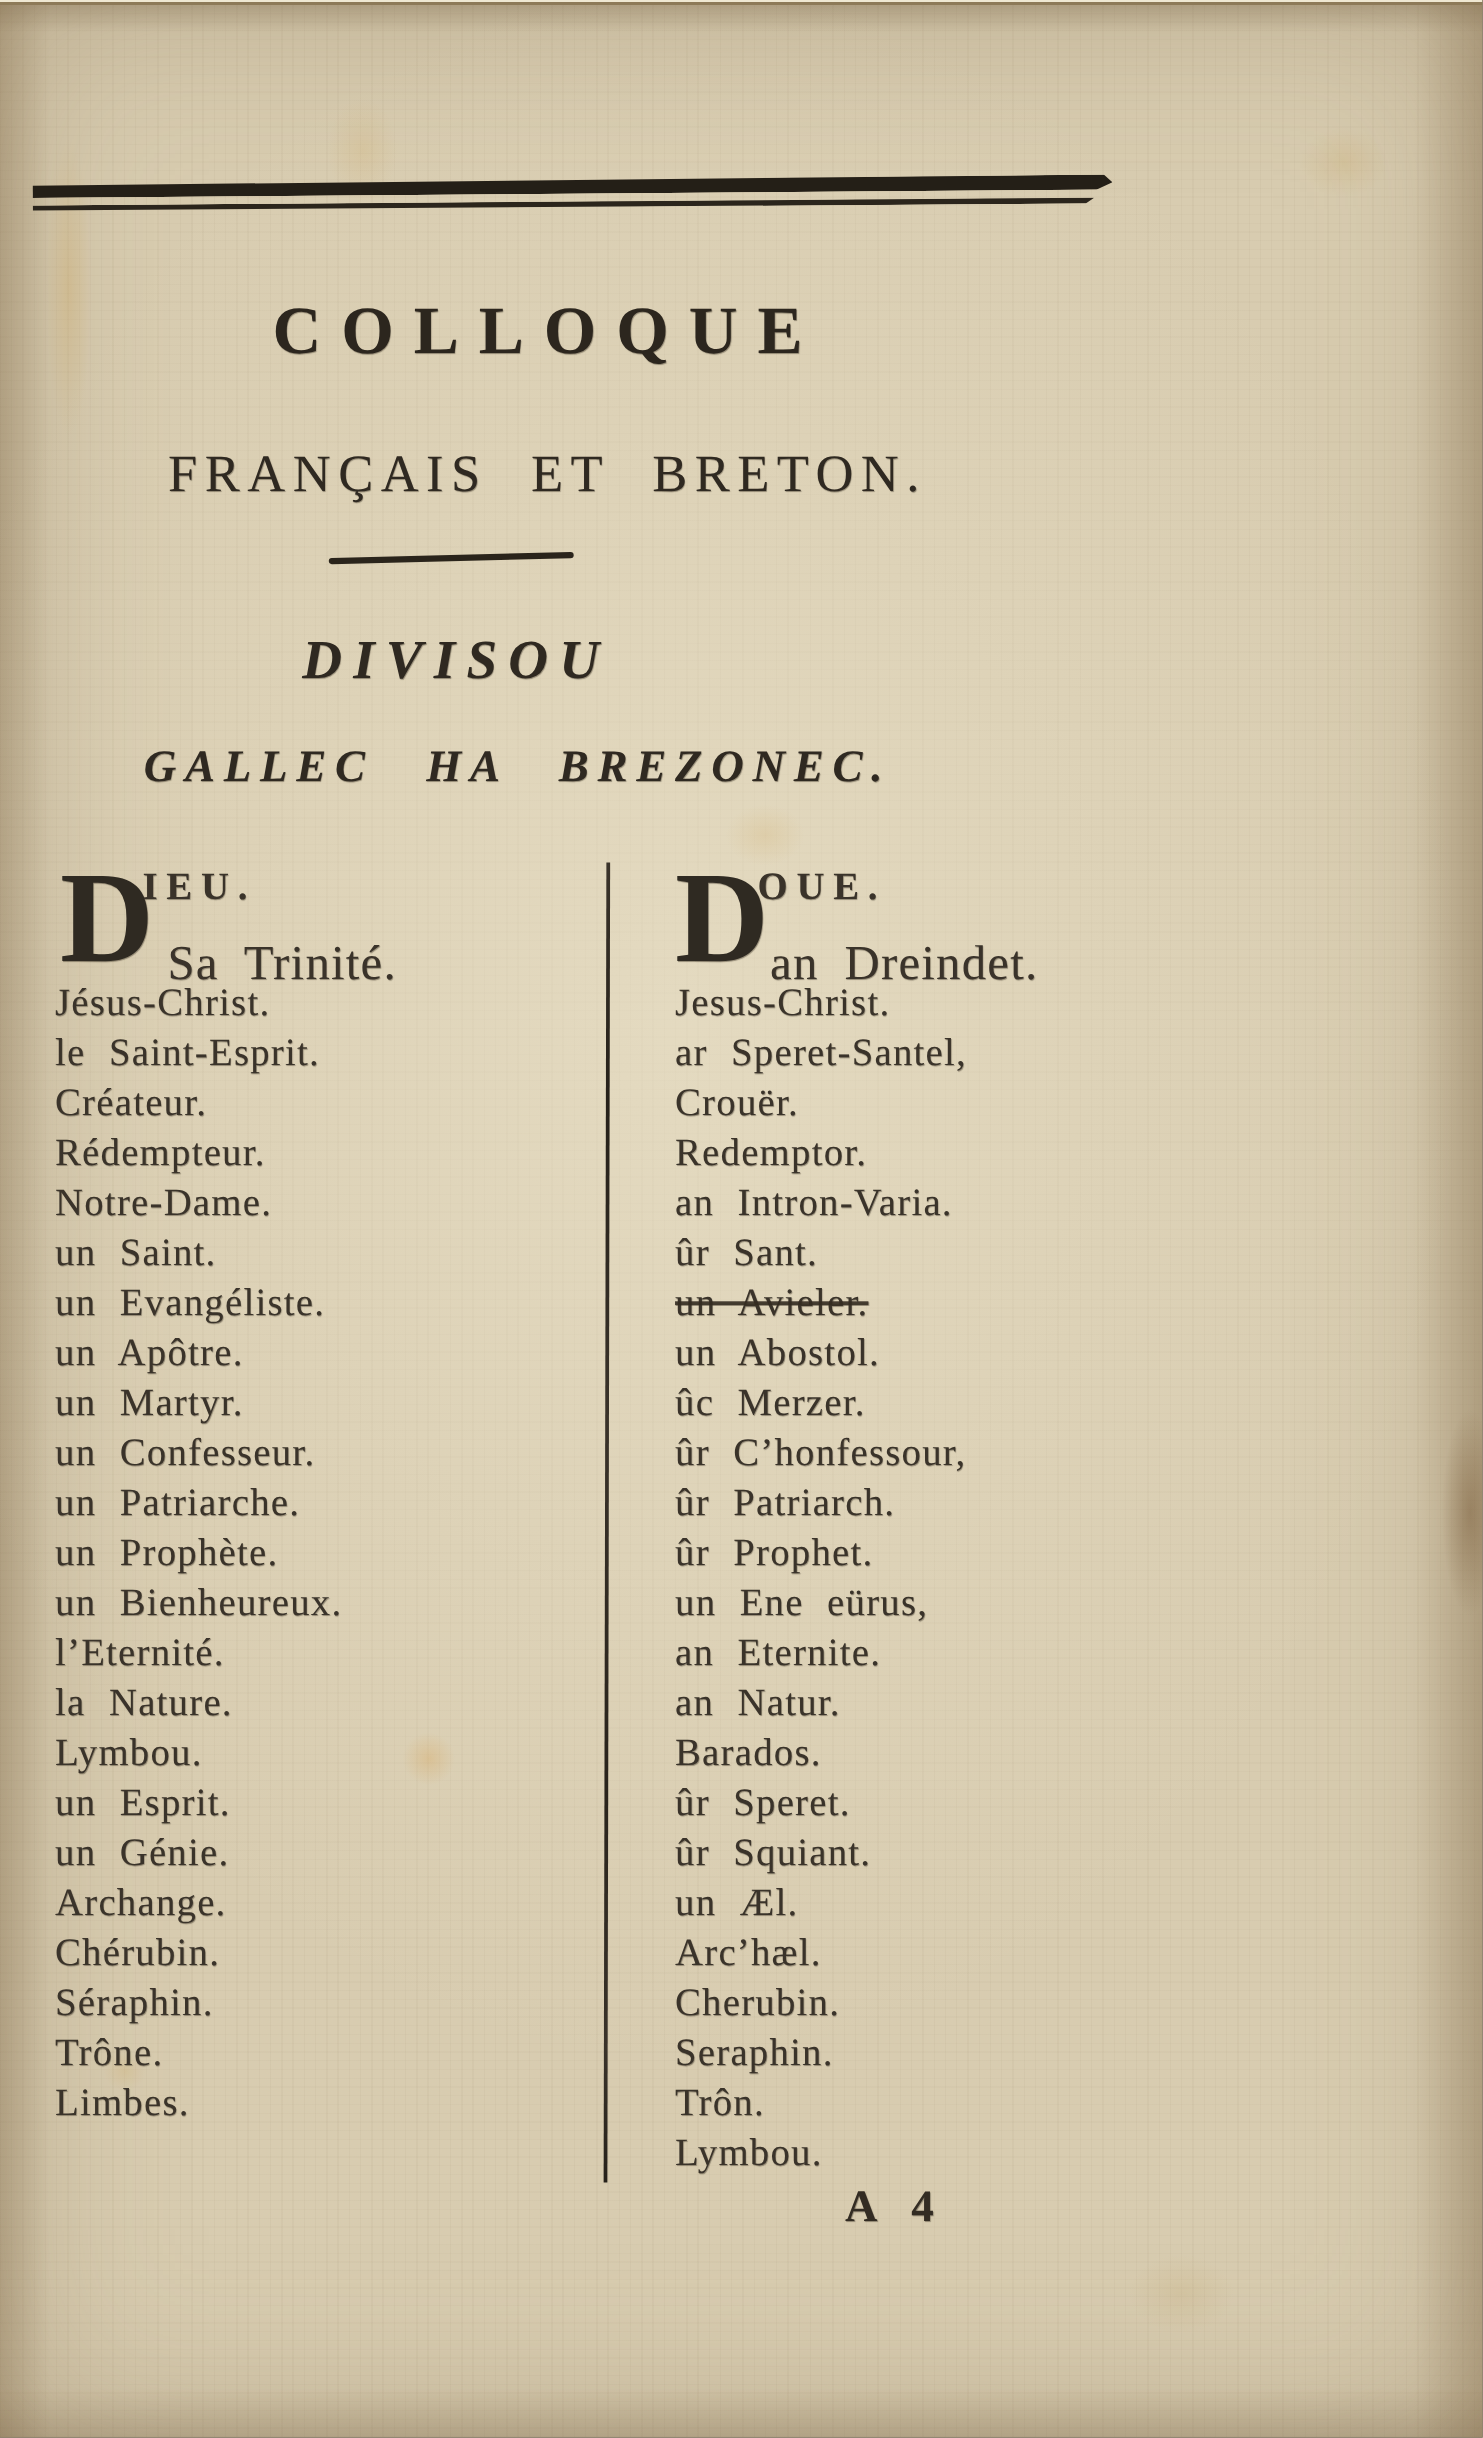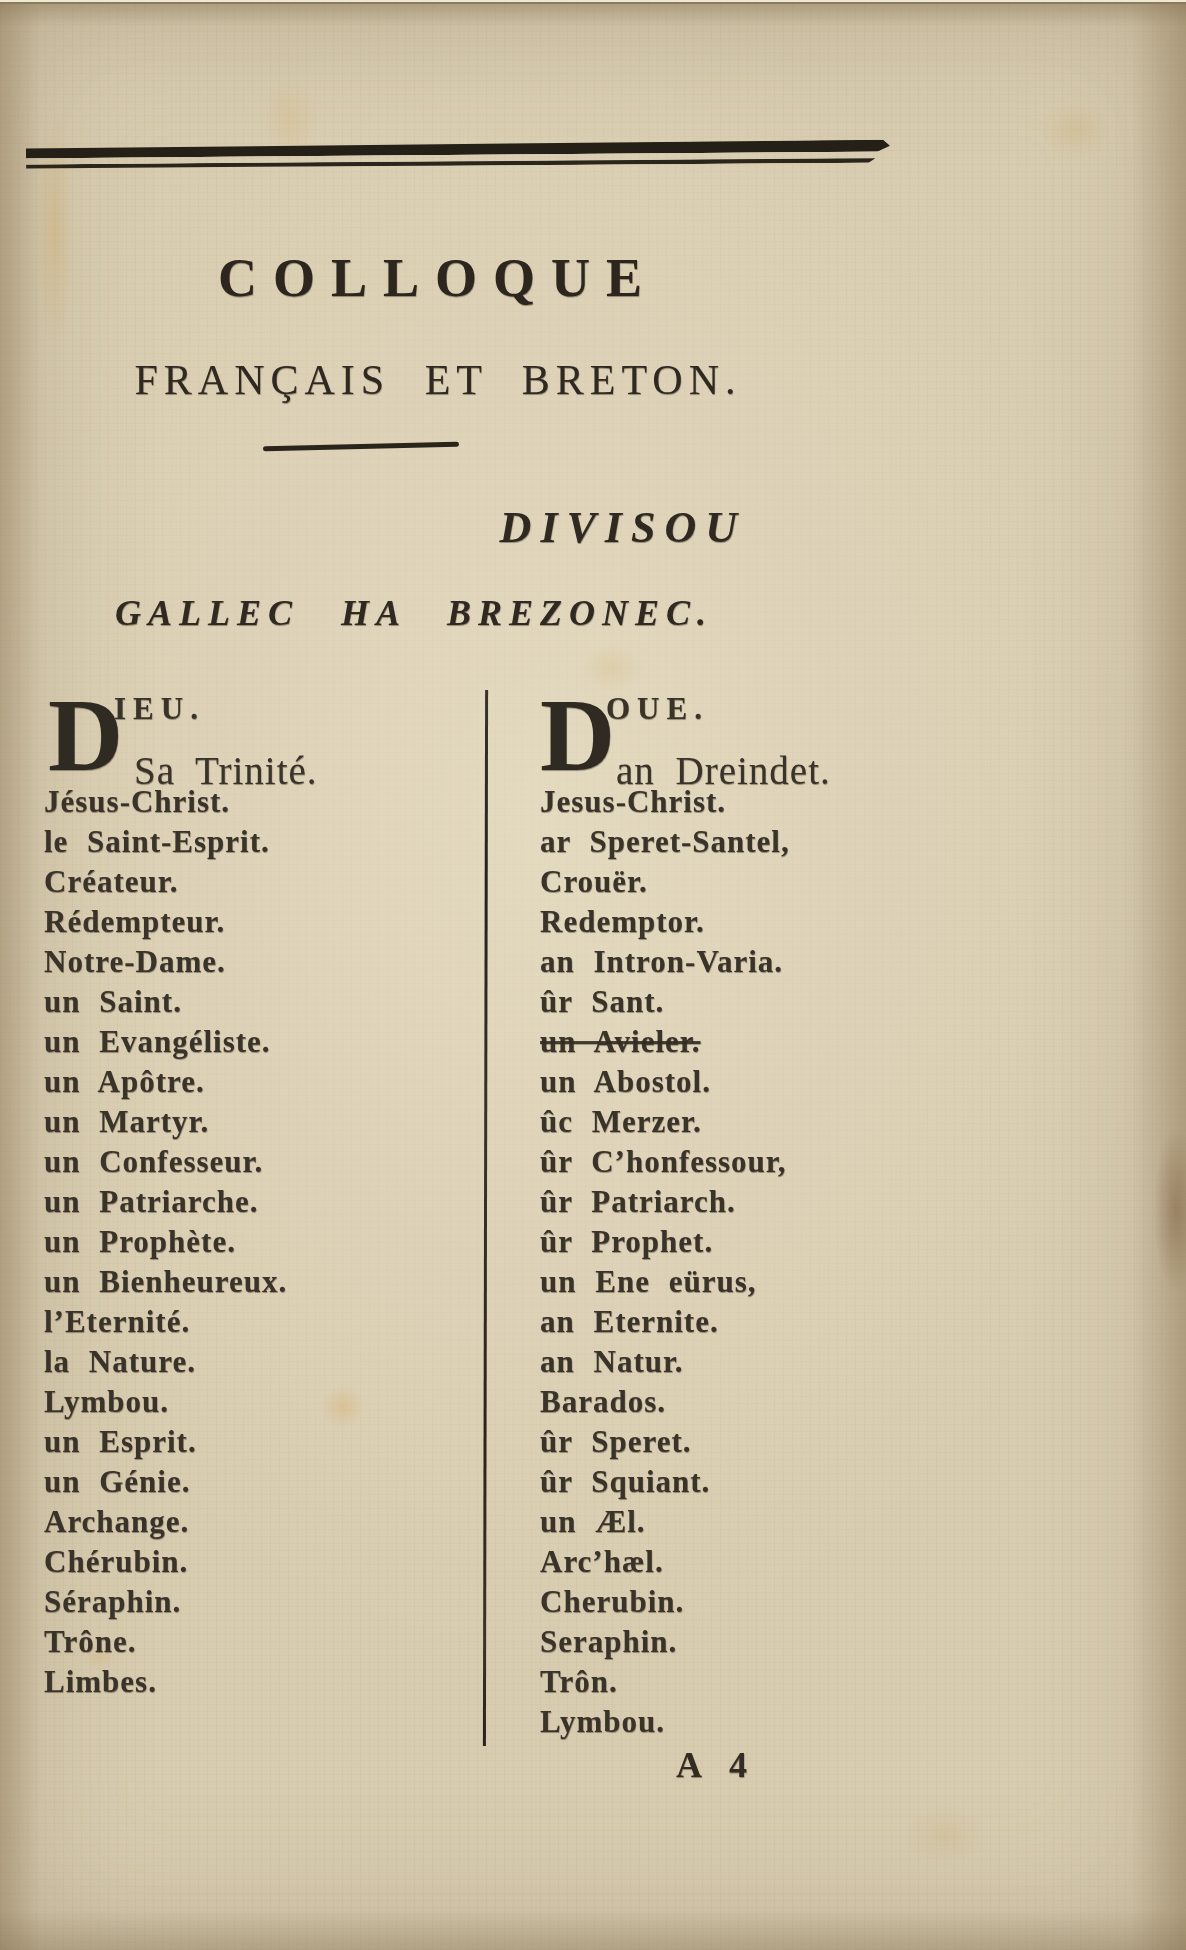--- a/index.html
+++ b/index.html
@@ -36,43 +36,43 @@
       radial-gradient(ellipse 30px 110px at 1176px 1210px, rgba(120,90,55,.45), rgba(0,0,0,0) 75%),
       radial-gradient(ellipse 60px 45px at 945px 1835px, rgba(190,160,100,.18), rgba(0,0,0,0) 70%);
   }
   .ink{text-shadow:0.5px 0.8px 0.7px rgba(58,48,36,.45);}
   
   .rule-double{position:absolute;top:143px;left:26px;width:864px;transform:rotate(-0.45deg);}
   .rule-thick{height:12px;background:#241f17;clip-path:polygon(0 18%,99.2% 0,100% 52%,98.5% 100%,0 100%);}
   .rule-thin{height:5px;margin-top:6px;width:98.3%;background:#2b251c;clip-path:polygon(0 0,100% 10%,99.2% 100%,0 80%);}
   .short-rule{position:absolute;top:444px;left:263px;width:196px;height:5px;background:#2a241b;transform:rotate(-1.4deg);border-radius:3px;}
   
-  .title{position:absolute;top:247px;left:0;width:876px;text-align:center;
+  .title{position:absolute;top:233px;left:0;width:876px;text-align:center;
     font-size:54px;font-weight:700;letter-spacing:16px;color:#2c261e;white-space:nowrap;}
   .subtitle{position:absolute;top:356px;left:0;width:876px;text-align:center;
     font-size:42px;font-weight:400;letter-spacing:6px;word-spacing:18px;color:#2f2921;white-space:nowrap;}
-  .divisou{position:absolute;top:502px;left:16px;width:730px;text-align:right;
+  .divisou{position:absolute;top:502px;left:0;width:730px;text-align:center;
     font-size:44px;font-style:italic;font-weight:700;letter-spacing:9px;color:#2f2921;white-space:nowrap;}
   .gallec{position:absolute;top:592px;left:0;width:800px;text-align:center;
     font-size:36px;font-style:italic;font-weight:700;letter-spacing:7px;word-spacing:26px;color:#2f2921;white-space:nowrap;padding-left:14px;}
   
   .divider{position:absolute;left:484px;top:690px;width:3px;height:1056px;
     background:linear-gradient(180deg,#3a332a,#26211a 18%,#3a332a 42%,#2a241c 70%,#3a332a 90%,#26211a);
     transform:rotate(0.12deg);}
   .col{position:absolute;top:694px;}
   .col-left{left:44px;width:430px;}
   .col-right{left:540px;width:430px;}
   .dc-row{position:relative;height:88px;}
   .dropcap{position:absolute;top:2px;left:4px;font-size:104px;line-height:78px;font-weight:700;color:#2f2a22;}
   .col-right .dropcap{left:0;}
   .dc-l1{position:absolute;top:-3px;left:70px;font-size:31px;font-weight:700;letter-spacing:7px;}
   .dc-l2{position:absolute;top:54px;left:90px;font-size:39px;font-weight:400;letter-spacing:1px;word-spacing:10px;}
   .col-right .dc-l1{left:66px;}
   .col-right .dc-l2{left:76px;}
-  .line{height:40px;line-height:40px;font-size:31px;font-weight:700;
+  .line{height:40px;line-height:40px;font-size:31px;font-weight:400;
     letter-spacing:1px;word-spacing:10px;white-space:nowrap;}
   .struck{text-decoration:line-through;text-decoration-thickness:3px;text-decoration-color:rgba(52,44,33,.85);}
   .signature{position:absolute;top:1744px;left:676px;font-size:36px;font-weight:700;
     letter-spacing:2px;word-spacing:16px;color:#332c23;white-space:nowrap;}
 </style>
 </head>
 <body>
 
 <div class="page">
   <div class="stains"></div>

